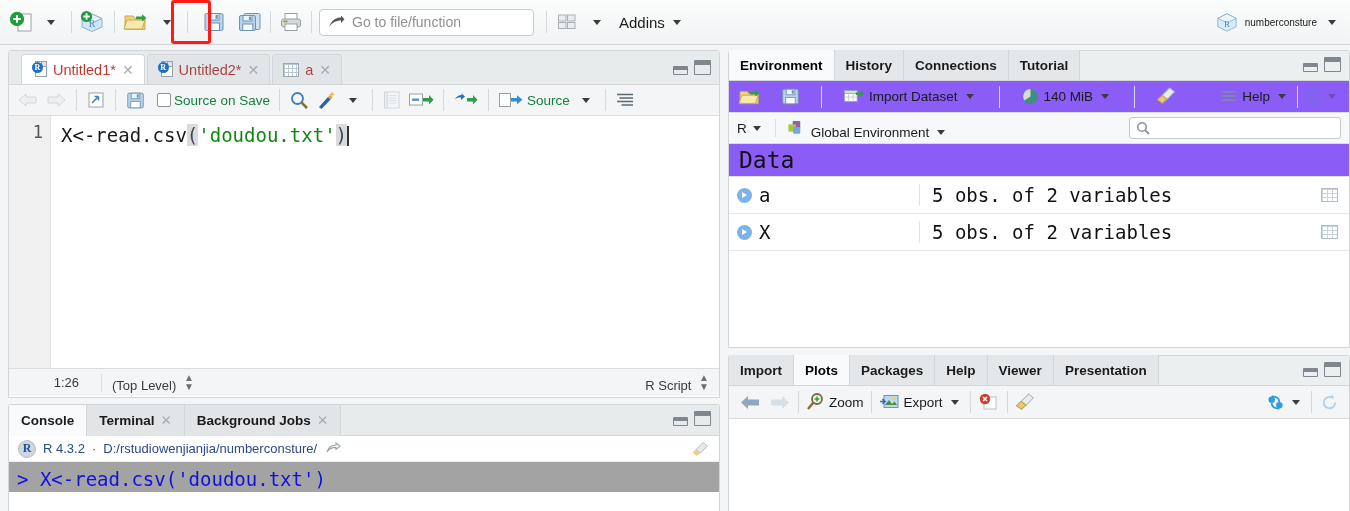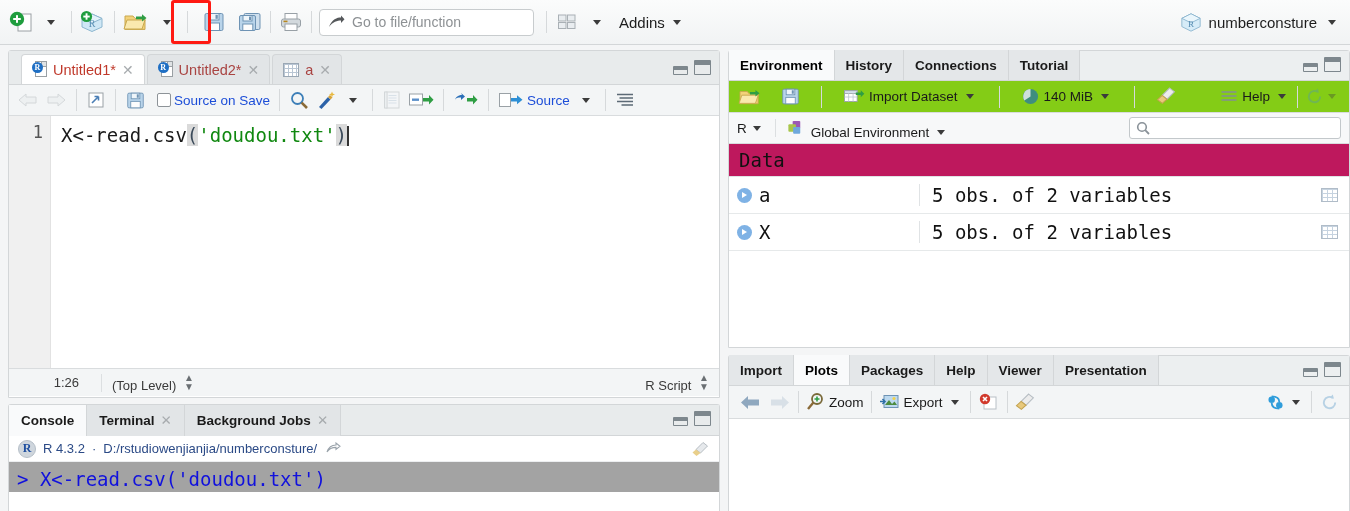--- a/index.html
+++ b/index.html
@@ -39,21 +39,21 @@
     margin-left:2px;
   }
   .goto-text { color:#8d9194; font-size:14px; }
 
   .addins-label { font-size:15px; color:#1d1d1d; margin-left:4px; }
 
   .proj-area {
     margin-left:auto; display:flex; align-items:center; gap:7px;
     padding-right:4px;
   }
-  .proj-name { font-size:15px; color:#1d1d1d; }
+  .proj-name { font-size:10px; color:#1d1d1d; }
 
   .save-highlight {
     position:absolute; left:171px; top:0px; width:40px; height:44px;
     border:3px solid #ff1a13; border-radius:3px; pointer-events:none;
   }
 
   
   .pane { position:absolute; background:#fff; }
   .pane-tabbar {
     height:30px; background:#eceff0; border-bottom:1px solid #d3d6d8;
@@ -96,21 +96,21 @@
   .grid-ico { width:16px; height:14px; background:
       repeating-linear-gradient(#b9c6d4 0 1px, transparent 1px 4px),
       repeating-linear-gradient(90deg,#b9c6d4 0 1px, transparent 1px 4px), #fff;
       border:1px solid #9aa7b4; }
 
   .src-toolbar {
     height:31px; background:#f3f5f6; border-bottom:1px solid #d9dcde;
     display:flex; align-items:center; padding:0 6px; gap:2px;
   }
   .stb { display:flex; align-items:center; justify-content:center; height:24px; min-width:24px; padding:0 2px; }
-  .stb-label { font-size:13.5px; color:#1d4ed8; margin-left:3px;text-align:right; }
+  .stb-label { font-size:13.5px; color:#15803d; margin-left:3px;text-align:right; }
   .chk { width:14px;height:14px;border:1px solid #8d9398; background:#fff; border-radius:2px; }
 
   .editor { position:relative; height:252px; background:#fff; display:flex; }
   .gutter { width:42px; background:#f0f0f0; border-right:1px solid #e2e2e2;
             text-align:right; padding:6px 7px 0 0; color:#555;
             font-family:"DejaVu Sans Mono", monospace; font-size:17px; }
   .code { flex:1; padding:6px 0 0 10px; font-family:"DejaVu Sans Mono", monospace;
           font-size:19px; line-height:26px; white-space:pre; }
   .c-ident { color:#1a1a1a; }
   .c-str { color:#108810; }
@@ -144,32 +144,32 @@
     background:#cfd6dd; display:flex;align-items:center;justify-content:center;
     font-family:"Liberation Serif", serif; font-weight:bold; font-size:12px; color:#1f4fa0;
     border:1px solid #b6bfc8;
   }
   .con-body { background:#a3a3a3; padding:4px 0 0 8px; font-family:"DejaVu Sans Mono", monospace;
               font-size:19px; color:#1111dd; line-height:26px; white-space:pre; }
 
   
   #env-pane { left:728px; top:50px; width:622px; height:298px;
               border:1px solid #d3d6d8; border-radius:3px 3px 0 0; }
-  .env-toolbar { height:32px; background:#84cc16; border-bottom:1px solid #d9dcde;
+  .env-toolbar { height:32px; background:#8b5cf6; border-bottom:1px solid #d9dcde;
                  display:flex; align-items:center; padding:0 7px; gap:14px; }
   .etb-label { font-size:13.5px; color:#1a1a1a; margin-left:4px; }
   .env-row2 { height:31px; background:#f7f8f9; border-bottom:1px solid #d9dcde;
               display:flex; align-items:center; padding:0 8px; gap:6px; }
   .search-box { margin-left:auto; width:212px; height:22px; background:#fff;
                 border:1px solid #c3c8cb; border-radius:3px; display:flex;
                 align-items:center; padding:0 6px; }
   .env-list { background:#fff; }
   .env-section { height:33px; display:flex; align-items:center; padding:0 10px;
-                 font-family:"DejaVu Sans Mono", monospace; font-size:19px; color:#111;
-                 background:#be185d; border-bottom:1px solid #dfe3e5; }
+                 font-family:"DejaVu Sans Mono", monospace; font-size:23px; color:#111;
+                 background:#8b5cf6; border-bottom:1px solid #dfe3e5; }
   .env-item { height:37px; display:flex; align-items:center; border-bottom:1px solid #e6e9ea; }
   .env-item .expander { width:30px; display:flex; align-items:center; justify-content:center; }
   .exp-ico { width:15px;height:15px;border-radius:50%; background:#7fb2e5;
              display:flex;align-items:center;justify-content:center; }
   .exp-ico:after { content:""; width:0;height:0;border-top:3.5px solid transparent;
              border-bottom:3.5px solid transparent; border-left:5px solid #fff; margin-left:1px; }
   .env-name { flex:0 0 160px; font-family:"DejaVu Sans Mono", monospace; font-size:19px; color:#111; }
   .env-val { flex:1; font-family:"DejaVu Sans Mono", monospace; font-size:19px; color:#111;
              border-left:1px solid #e0e3e5; padding-left:12px; }
   .env-viewico { width:40px; display:flex; align-items:center; justify-content:center; }

